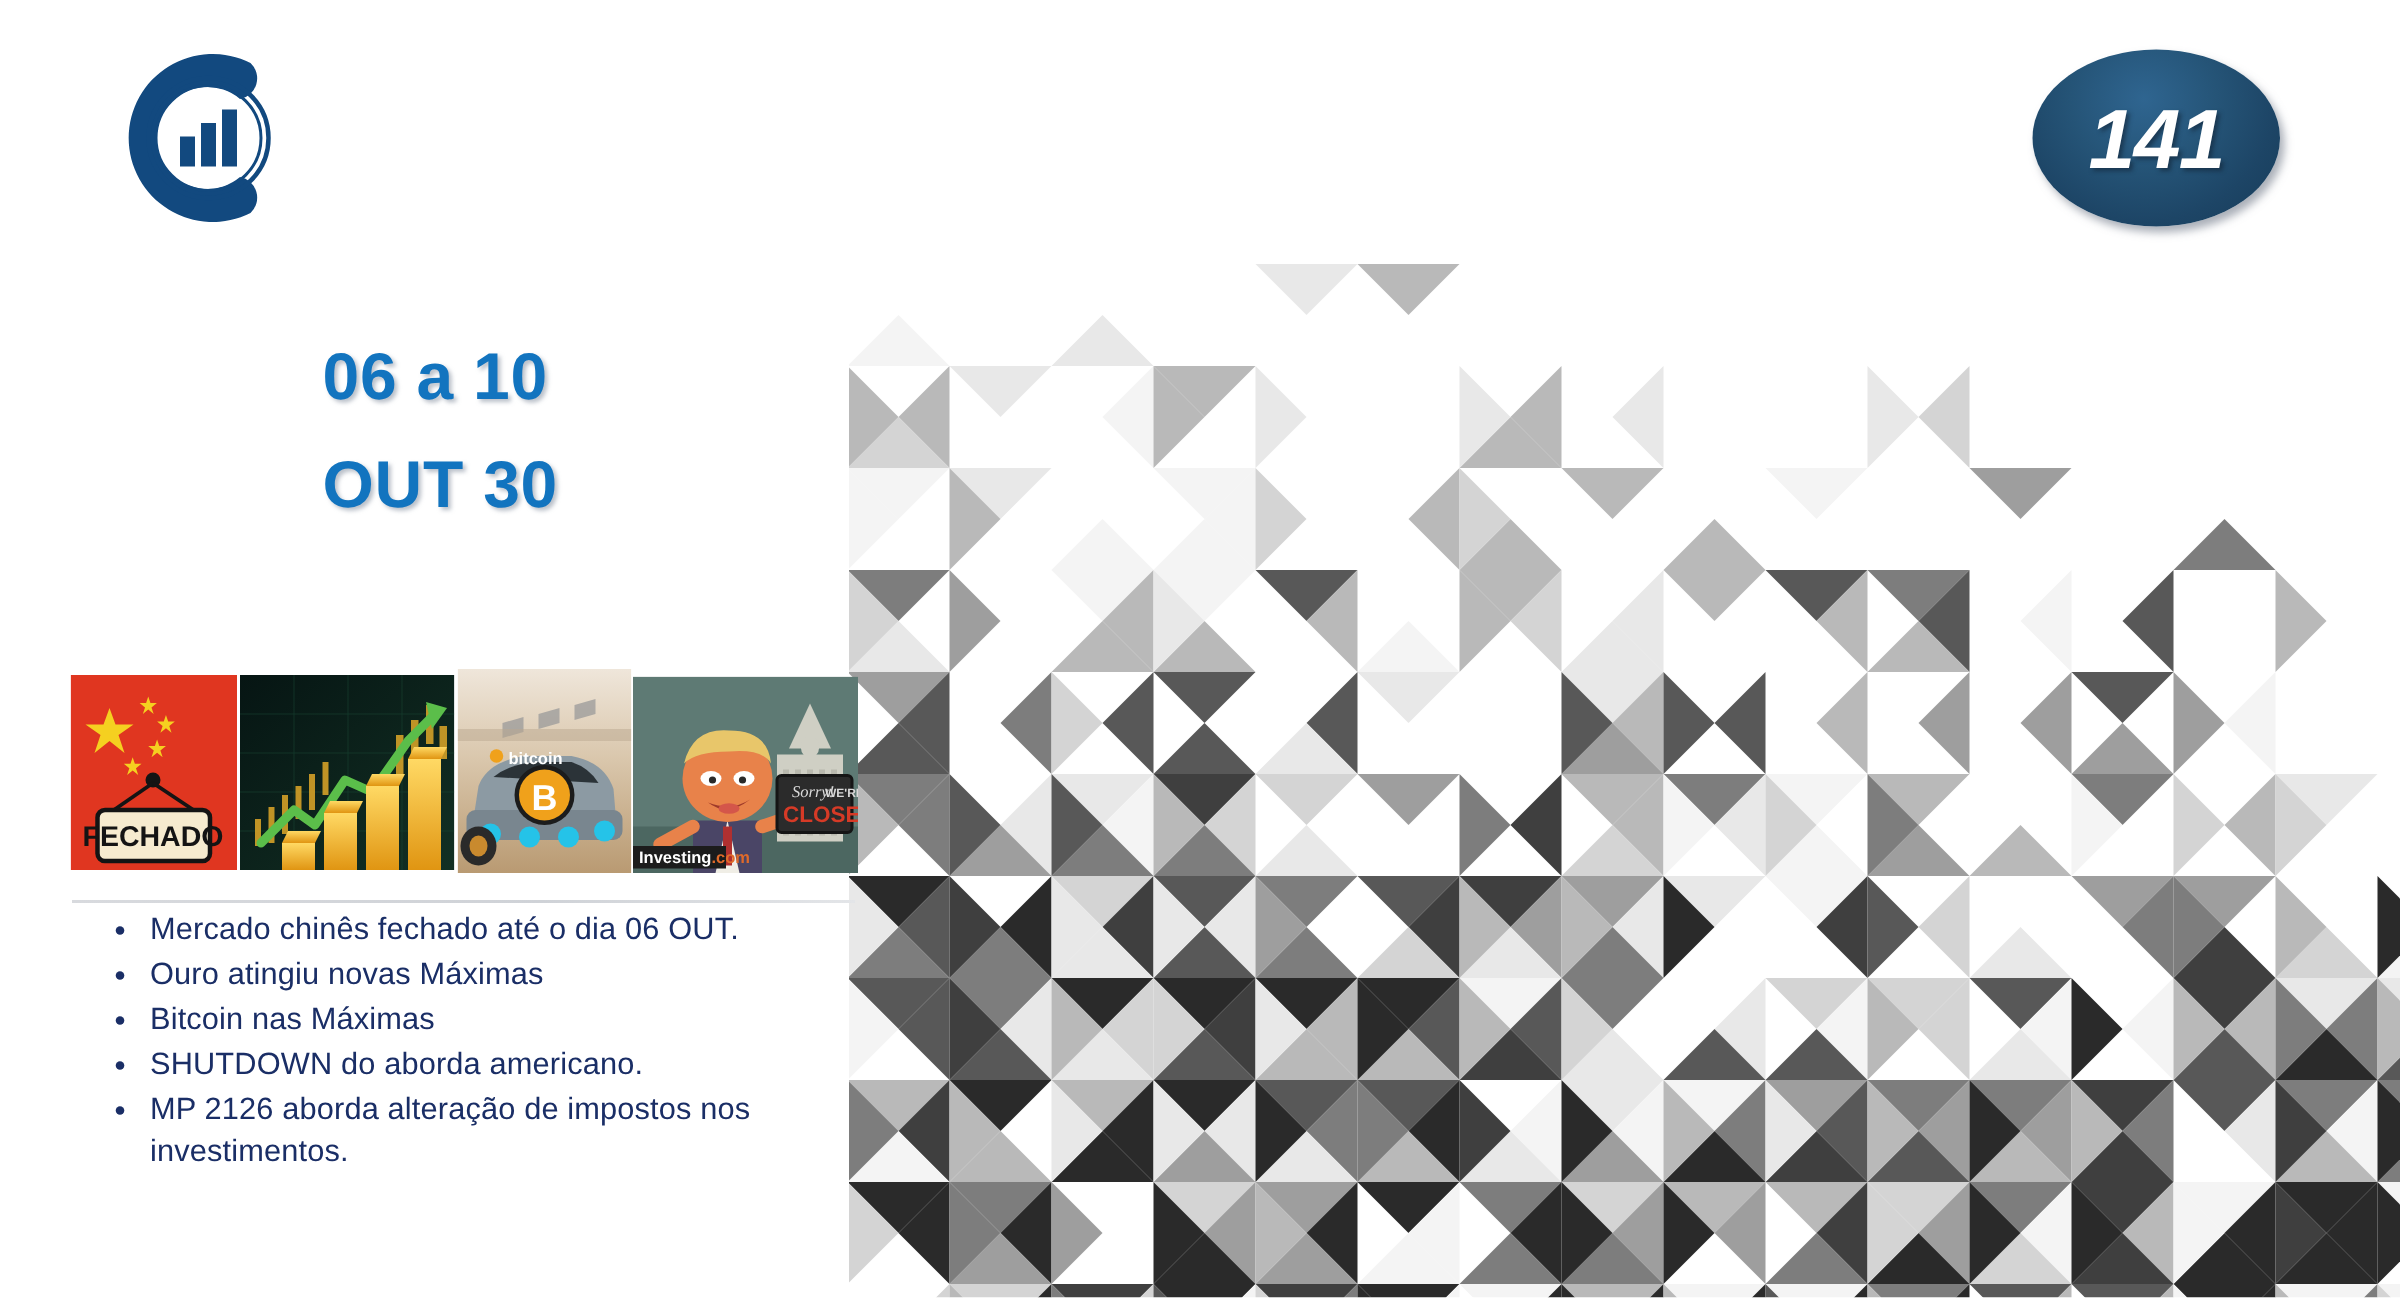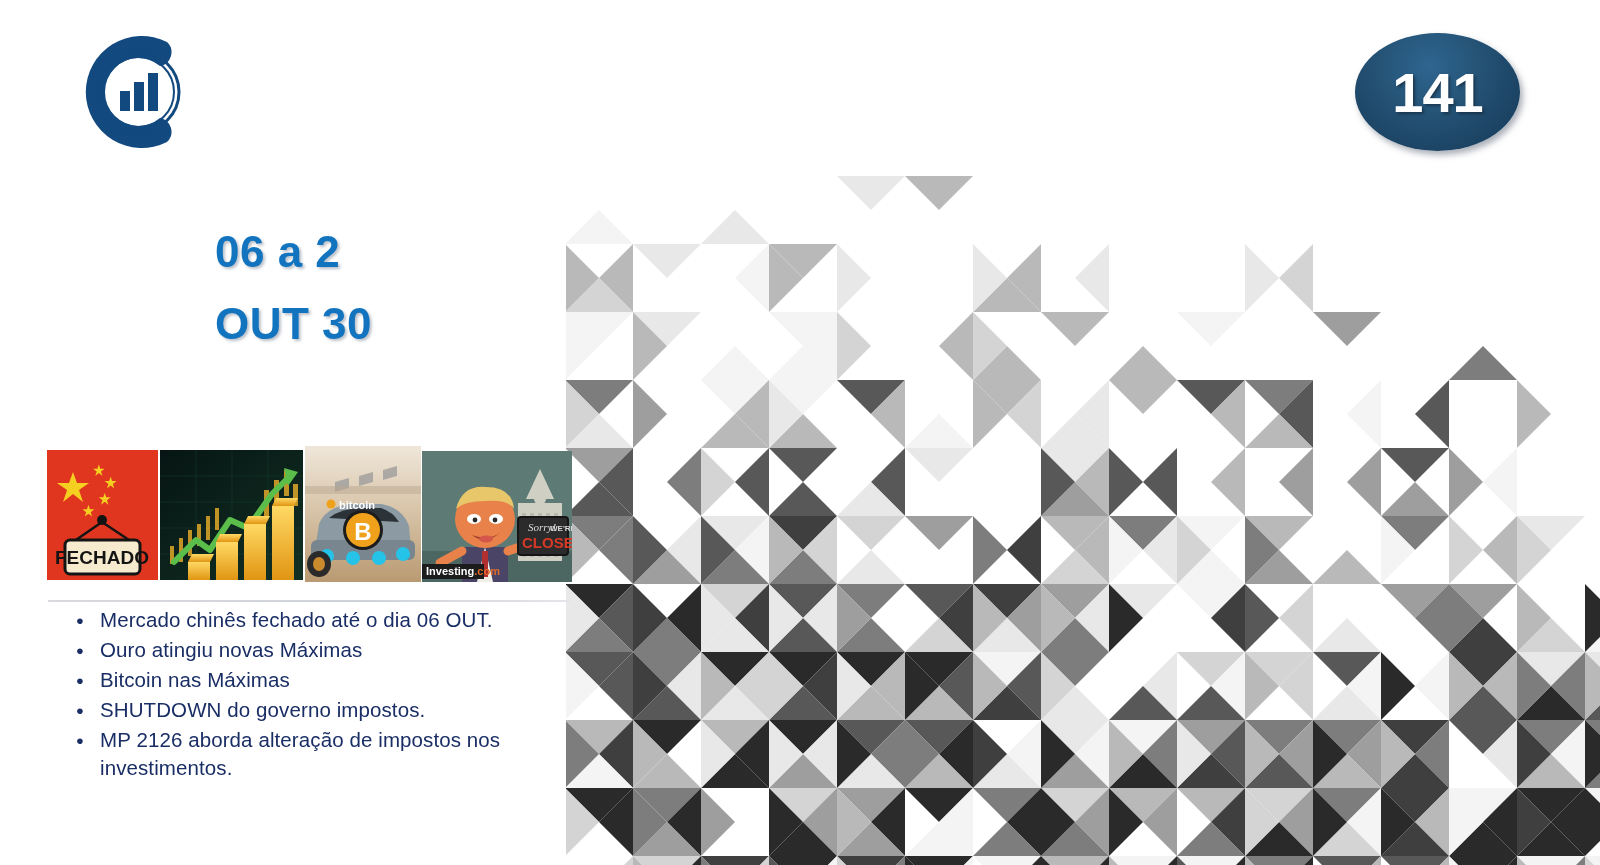--- a/index.html
+++ b/index.html
@@ -34,21 +34,21 @@
     background:#1b3f86;
     box-shadow:0 3px 3px rgba(120,130,150,0.5);
   }
 
   
   #badge {
     position:absolute; left:1355px; top:33px; width:165px; height:118px; z-index:6;
     border-radius:50%;
     background:radial-gradient(ellipse at 45% 28%, #2f6590 0%, #255477 38%, #1d4566 68%, #163b58 100%);
     box-shadow:3px 4px 6px rgba(100,110,125,0.55);
-    display:flex; align-items:center; justify-content:center;
+    display:flex; align-items:center; justify-content:center;font-style:italic;
   }
   #badge-number {
     font-size:56px; font-weight:bold; color:#ffffff;
     text-shadow:2px 2px 3px rgba(20,40,60,0.65);
     letter-spacing:-1px;
   }
 
   
   #dates { position:absolute; left:215px; top:216px; z-index:6; }
   .date-line {
@@ -512,21 +512,21 @@
     <rect x="62" y="54" width="10" height="29" fill="#12497F"></rect>
     <rect x="76" y="45" width="10" height="38" fill="#12497F"></rect>
   </svg>
 
 
   <div id="badge">
     <span id="badge-number">141</span>
   </div>
 
   <div id="dates">
-    <div class="date-line">06 a 2</div>
+    <div class="date-line">06 a 10</div>
     <div class="date-line">OUT 30</div>
   </div>
 
   <div id="thumbs">
 
     <div class="thumb" id="thumb-0">
       <svg viewBox="0 0 111 130" width="111" height="130">
         <rect width="111" height="130" fill="#E03620"></rect>
         <g fill="#F5D020">
           <polygon points="26,22 30,33 42,33 32,40 36,52 26,44 16,52 20,40 10,33 22,33"></polygon>
@@ -685,21 +685,21 @@
       <div class="bullet-row">
         <span class="bullet-dot">•</span>
         <span class="bullet-text">Ouro atingiu novas Máximas</span>
       </div>
       <div class="bullet-row">
         <span class="bullet-dot">•</span>
         <span class="bullet-text">Bitcoin nas Máximas</span>
       </div>
       <div class="bullet-row">
         <span class="bullet-dot">•</span>
-        <span class="bullet-text">SHUTDOWN do governo impostos.</span>
+        <span class="bullet-text">SHUTDOWN do aborda americano.</span>
       </div>
       <div class="bullet-row">
         <span class="bullet-dot">•</span>
         <span class="bullet-text">MP 2126 aborda alteração de impostos nos investimentos.</span>
       </div>
     </div>
 
 </div>
 
 </body></html>

